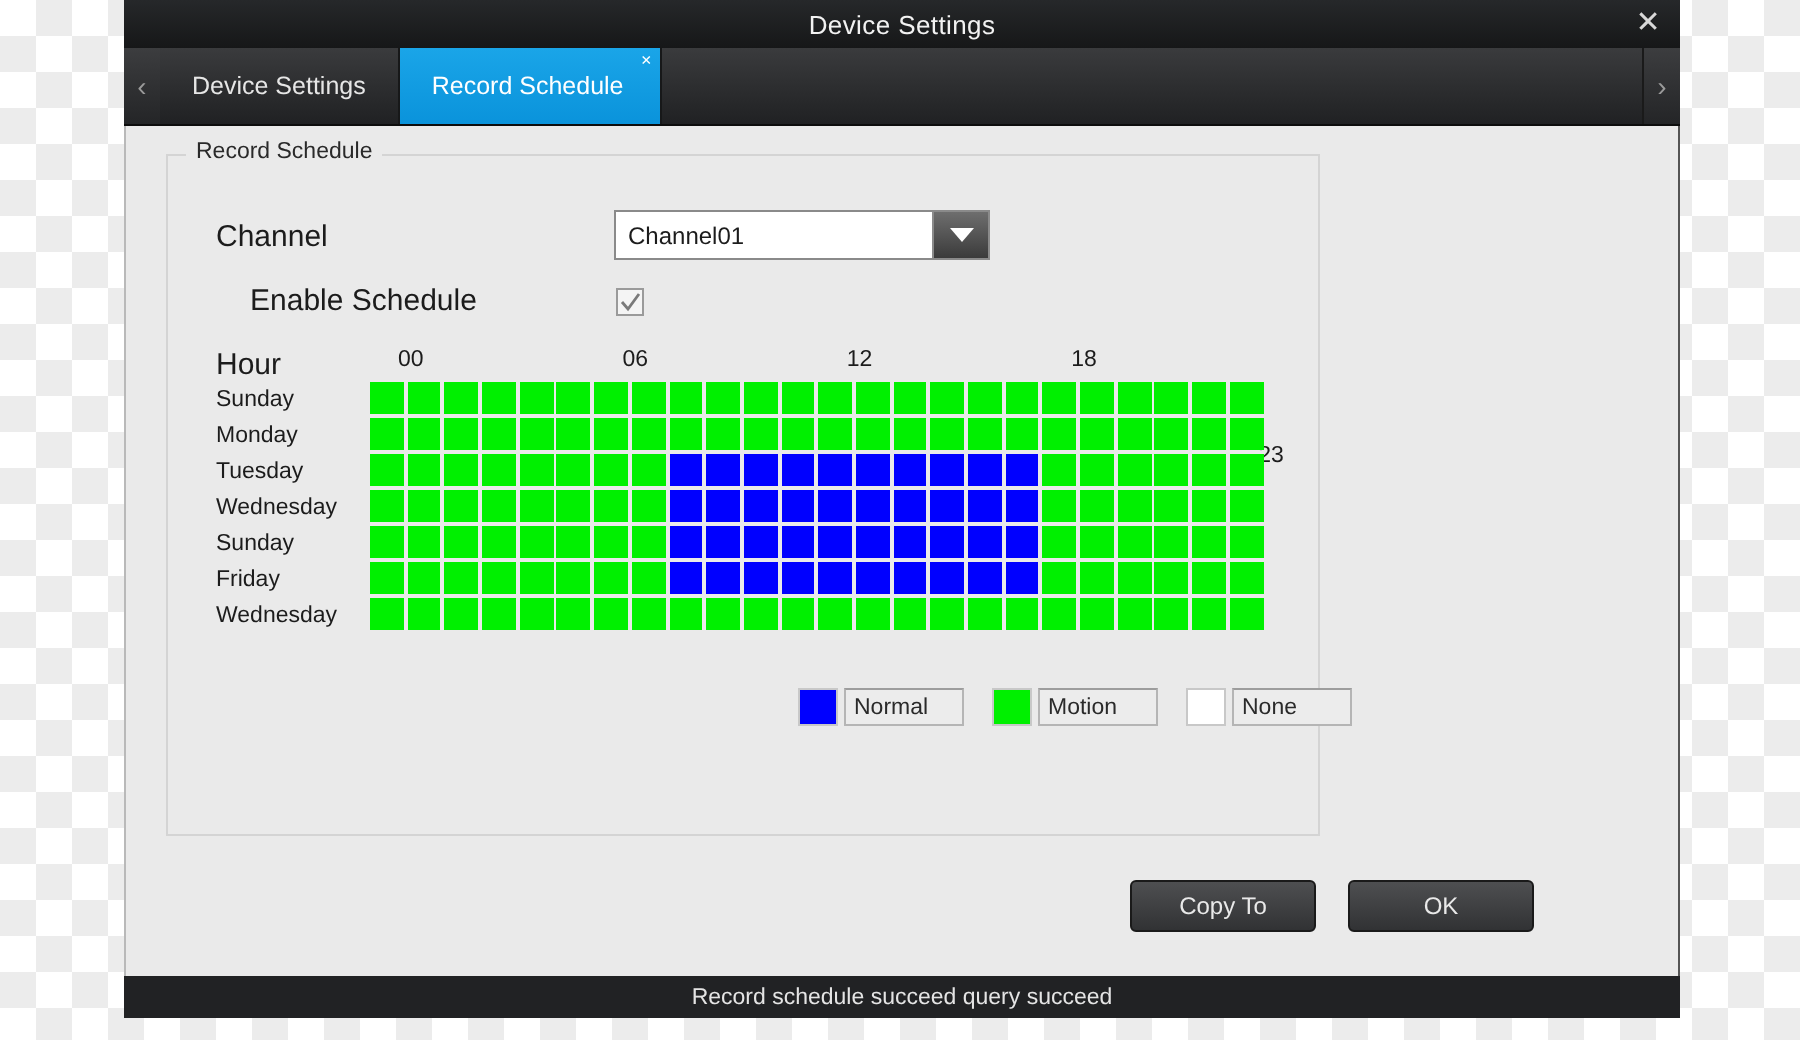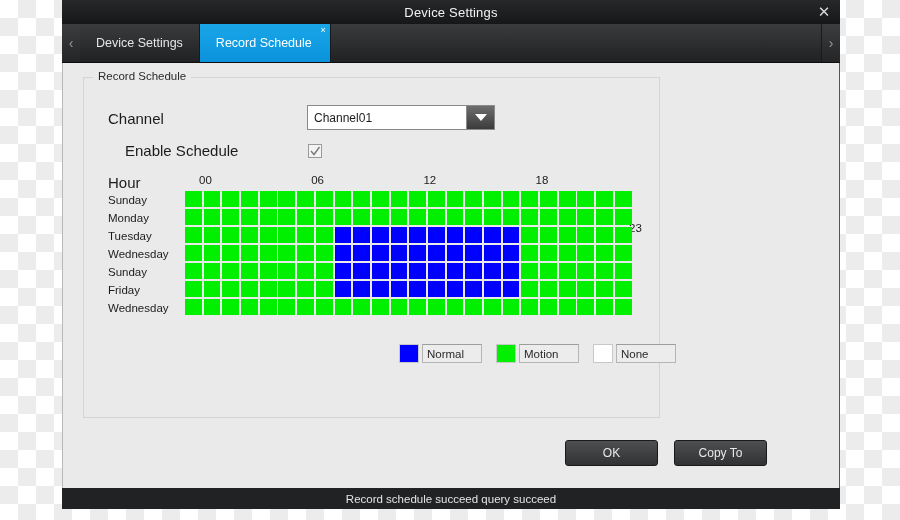--- a/index.html
+++ b/index.html
@@ -575,22 +575,22 @@
             <div class="lbl">Motion</div>
           </div>
           <div class="legenditem">
             <div class="swatch sw-none"></div>
             <div class="lbl">None</div>
           </div>
         </div>
     </div>
 
     <div class="actions">
+      <div class="btn">Copy To</div>
       <div class="btn">OK</div>
-      <div class="btn">Copy To</div>
     </div>
 
   </div>
 
   <div class="statusbar">
     <span>Record schedule succeed query succeed</span>
   </div>
 
 </div>
 

